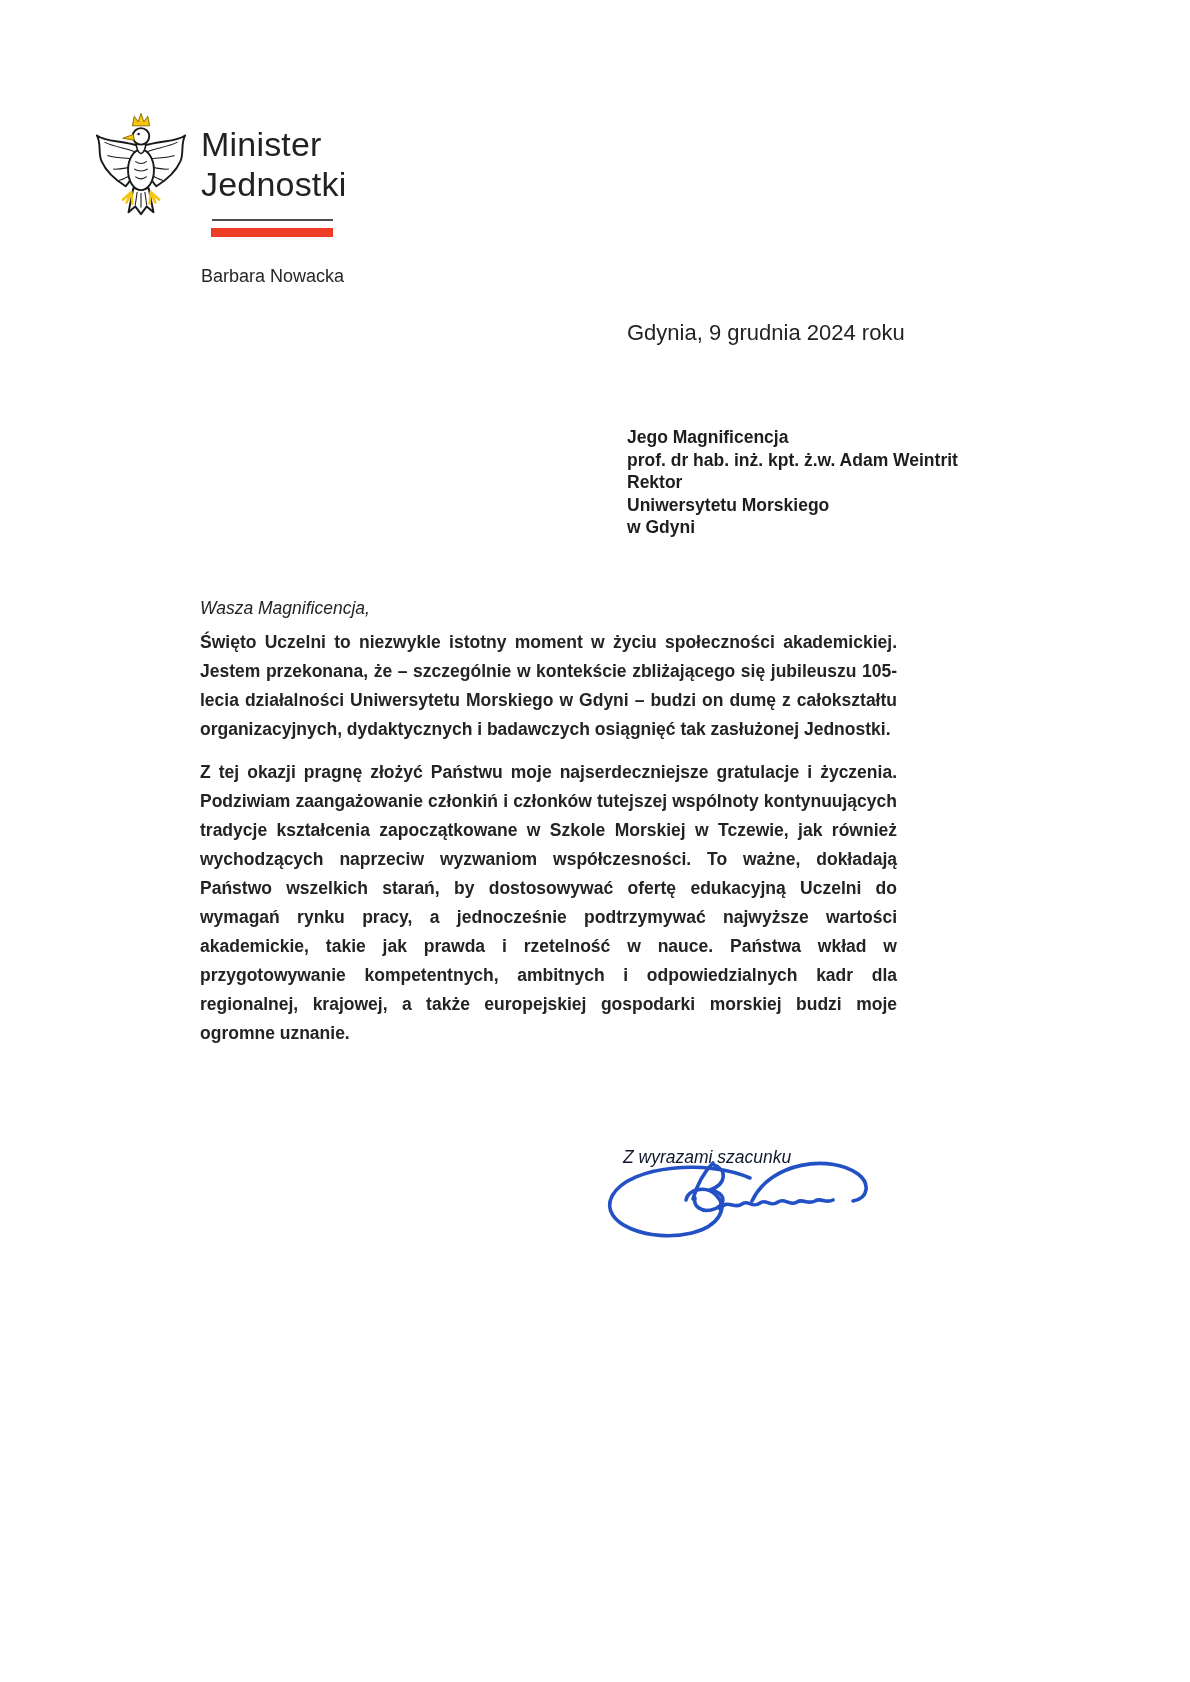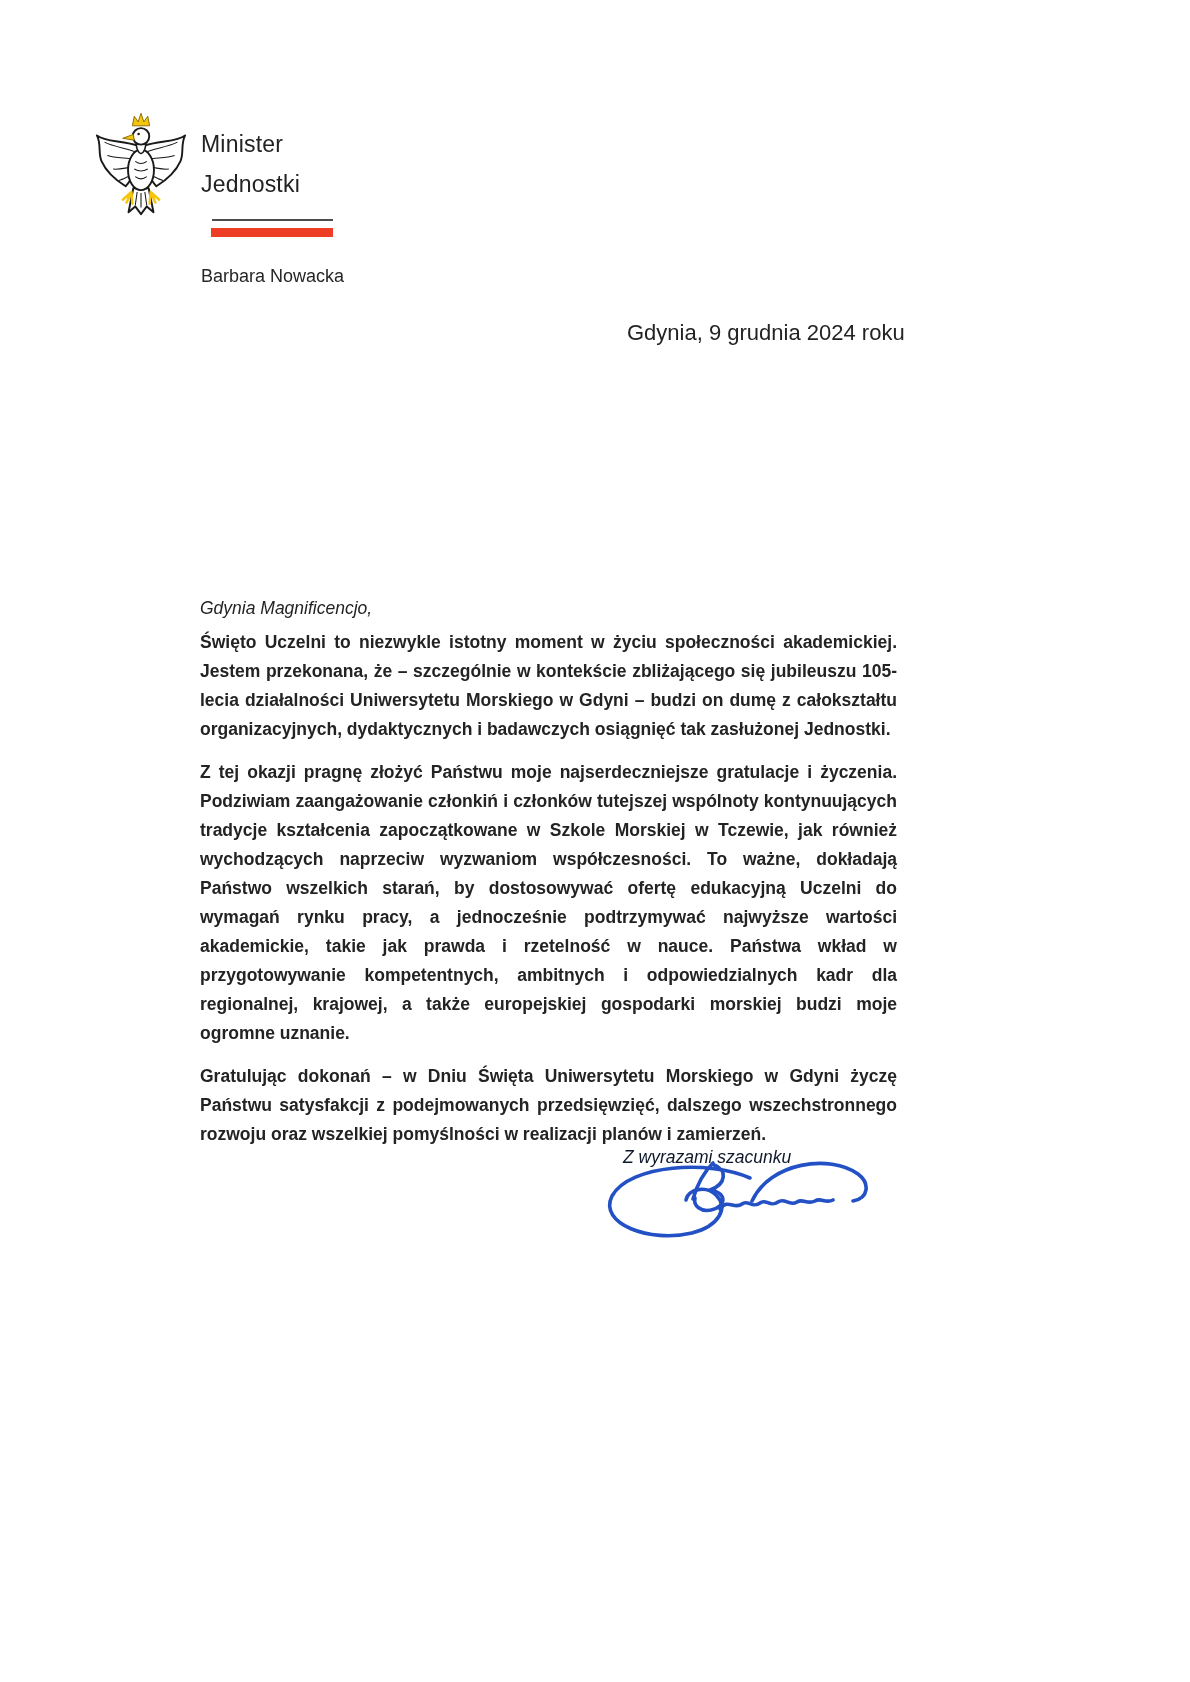--- a/index.html
+++ b/index.html
@@ -22,21 +22,21 @@
     position: absolute;
     left: 93px;
     top: 110px;
     width: 96px;
     height: 118px;
   }
   .brand-text {
     position: absolute;
     left: 201px;
     top: 124px;
-    font-size: 23px;
+    font-size: 34px;
     line-height: 40px;
     font-weight: 400;
     color: #222222;
     letter-spacing: 0.2px;
   }
   .brand-divider {
     position: absolute;
     left: 212px;
     top: 219px;
     width: 121px;
@@ -152,27 +152,33 @@
     <div>Jednostki</div>
   </div>
 
   <div class="brand-divider"></div>
   <div class="brand-redbar" style="background:#ee3d25;"></div>
 
   <div class="minister-name">Barbara Nowacka</div>
 
   <div class="dateline">Gdynia, 9 grudnia 2024 roku</div>
 
+  <div class="recipient">
+    <div>Jego Magnificencja</div>
+    <div>prof. dr hab. inż. kpt. ż.w. Adam Weintrit</div>
+    <div>Rektor</div>
+    <div>Uniwersytetu Morskiego</div>
+    <div>w Gdyni</div>
+  </div>
 
-  <div class="salutation">Gdynia Magnificencjo,</div>
+  <div class="salutation">Wasza Magnificencja,</div>
 
   <div class="body-paragraphs">
     <p>Święto Uczelni to niezwykle istotny moment w życiu społeczności akademickiej. Jestem przekonana, że – szczególnie w kontekście zbliżającego się jubileuszu 105-lecia działalności Uniwersytetu Morskiego w Gdyni – budzi on dumę z całokształtu organizacyjnych, dydaktycznych i badawczych osiągnięć tak zasłużonej Jednostki.</p>
     <p>Z tej okazji pragnę złożyć Państwu moje najserdeczniejsze gratulacje i życzenia. Podziwiam zaangażowanie członkiń i członków tutejszej wspólnoty kontynuujących tradycje kształcenia zapoczątkowane w Szkole Morskiej w Tczewie, jak również wychodzących naprzeciw wyzwaniom współczesności. To ważne, dokładają Państwo wszelkich starań, by dostosowywać ofertę edukacyjną Uczelni do wymagań rynku pracy, a jednocześnie podtrzymywać najwyższe wartości akademickie, takie jak prawda i rzetelność w nauce. Państwa wkład w przygotowywanie kompetentnych, ambitnych i odpowiedzialnych kadr dla regionalnej, krajowej, a także europejskiej gospodarki morskiej budzi moje ogromne uznanie.</p>
-    <p>Gratulując dokonań – w Dniu Święta Uniwersytetu Morskiego w Gdyni życzę Państwu satysfakcji z podejmowanych przedsięwzięć, dalszego wszechstronnego rozwoju oraz wszelkiej pomyślności w realizacji planów i zamierzeń.</p>
   </div>
 
   <div class="closing">Z wyrazami szacunku</div>
 
   <svg class="signature-svg" viewBox="0 0 300 100" xmlns="http://www.w3.org/2000/svg">
     <g fill="none" stroke="#2351c5" stroke-width="3.6" stroke-linecap="round" stroke-linejoin="round">
 
       <path d="M158,30 C118,12 38,16 20,48 C6,76 58,95 100,85 C127,78 137,60 124,47 C114,37 96,41 94,52"></path>
 
       <path d="M121,15 C112,24 105,37 101,51"></path>

